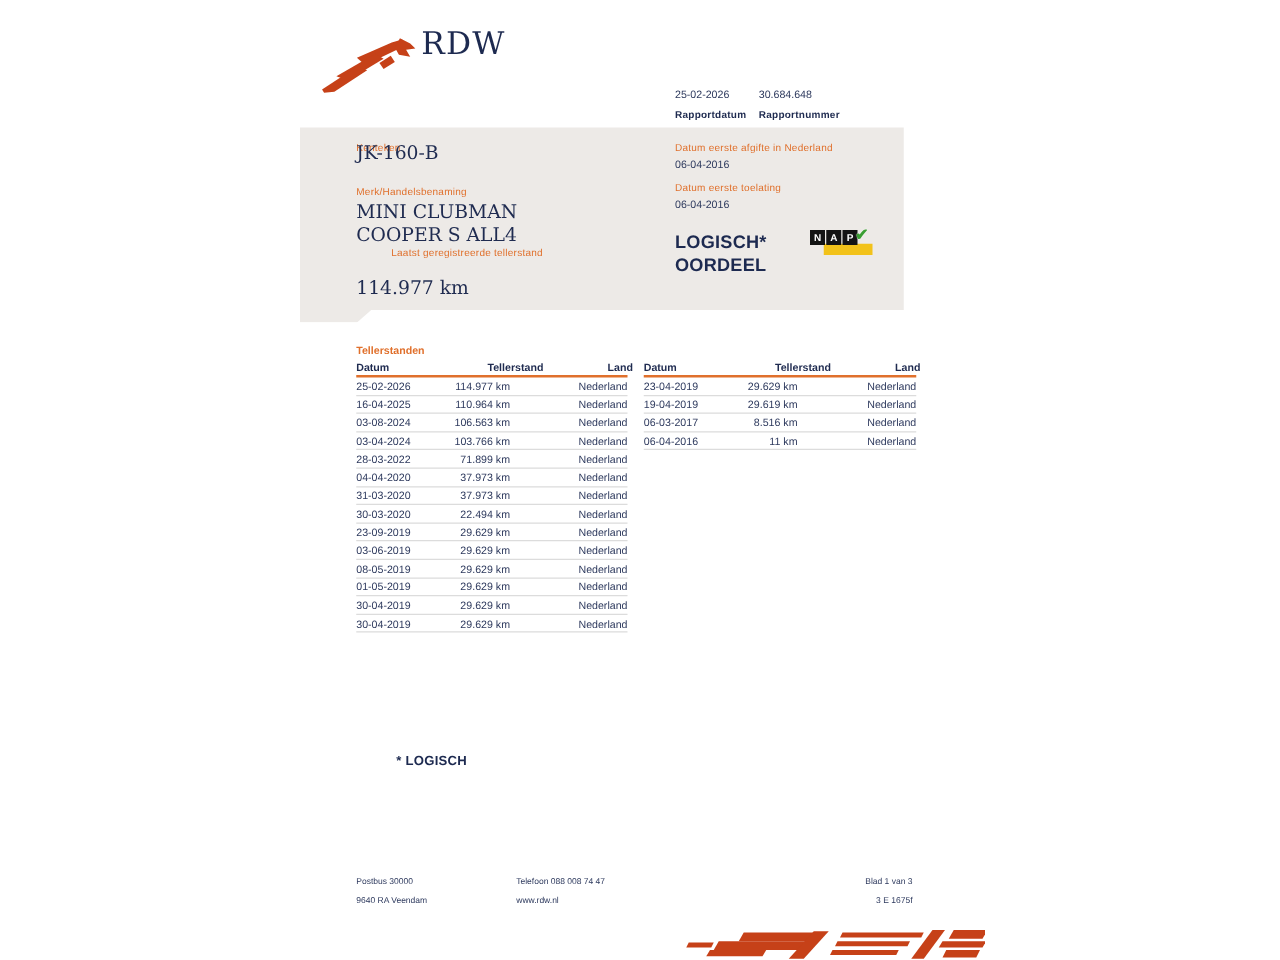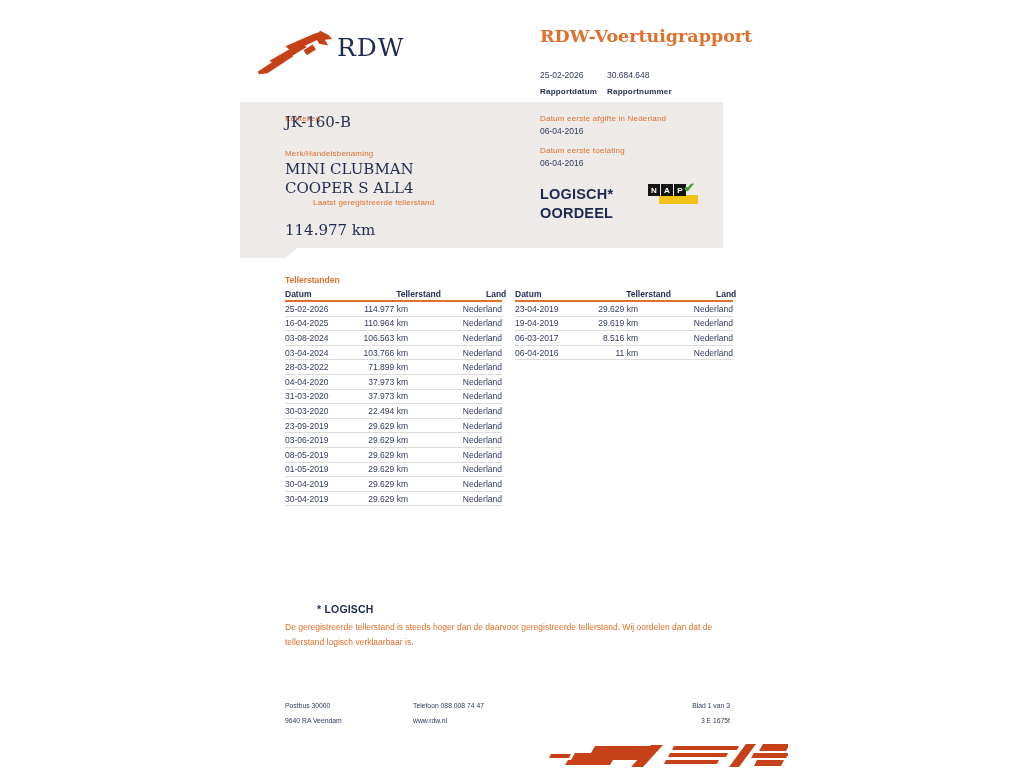--- a/index.html
+++ b/index.html
@@ -10,21 +10,21 @@
     font-family:"Liberation Sans", sans-serif;
     color:#1f2b50;
   }
   .abs { position:absolute; }
 
   
   .logo-bird { left:256px; top:28px; width:82px; height:48px; }
   .logo-text {
     left:337px; top:20px;
     font-family:"DejaVu Serif", serif;
-    font-size:25px; color:#1d2a50; letter-spacing:1px;margin-top:13px;
+    font-size:25px; color:#1d2a50; letter-spacing:1px;
   }
   .doc-title {
     left:540px; top:26px;
     font-family:"DejaVu Serif", serif; font-weight:bold;
     font-size:17.5px; color:#e0702c;
   }
   .meta-label { font-size:8px; font-weight:bold; color:#1f2b50; letter-spacing:0.2px;margin-top:30px; }
   .meta-value { font-size:8.5px; color:#2e3a5e; }
   .m-rd-label { left:540px; top:57px; }
   .m-rd-value { left:540px; top:70px; }
@@ -78,21 +78,21 @@
   .section-title { left:285px; top:275px; font-size:8.5px; font-weight:bold; color:#e0702c; }
   .t-wrap { top:288px; }
   .t-left  { left:285px; width:217px; }
   .t-right { left:515px; width:218px; }
   .t-head {
     display:grid; grid-template-columns:66px 57px 1fr;
     height:14px; align-items:center;
     border-bottom:2px solid #e0702c;
     font-size:8.5px; font-weight:bold; color:#1f2b50;gap:39px;
   }
-  .t-head .h-teller { text-align:center; }
+  .t-head .h-teller { text-align:left; }
   .t-head .h-land { text-align:right; }
   .t-row {
     display:grid; grid-template-columns:66px 57px 1fr;
     height:14.6px; align-items:center;
     border-bottom:1px solid #dcdcdc;
     font-size:8.5px; color:#2e3a5e;
   }
   .t-row .c-teller { text-align:right; }
   .t-row .c-land { text-align:right; }
 
@@ -120,21 +120,20 @@
     <g fill="#c64118">
       <polygon points="36,22 70,7 80,4 84,9 75,14 44,29"></polygon>
       <polygon points="78,3 88,8 93,13 84,14 88,21 77,19 73,12"></polygon>
       <polygon points="16,40 54,18 62,23 27,44"></polygon>
       <polygon points="2,53 37,30 46,34 14,55 4,56"></polygon>
       <polygon points="58,27 69,20 73,26 62,33"></polygon>
     </g>
   </svg>
   <div class="abs logo-text">RDW</div>
 
-  <div class="abs doc-title">RDW-Voertuigrapport</div>
   <div class="abs meta-label m-rd-label">Rapportdatum</div>
   <div class="abs meta-value m-rd-value">25-02-2026</div>
   <div class="abs meta-label m-rn-label">Rapportnummer</div>
   <div class="abs meta-value m-rn-value">30.684.648</div>
 
   <div class="abs panel"></div>
   <div class="abs panel-tab"></div>
 
   <div class="abs field-label lbl-kenteken">Kenteken</div>
   <div class="abs serif-value val-kenteken">JK-160-B</div>
@@ -284,21 +283,20 @@
 
     <div class="t-row">
       <span class="c-datum">06-04-2016</span>
       <span class="c-teller">11 km</span>
       <span class="c-land">Nederland</span>
     </div>
   </div>
   </div>
 
   <div class="abs footnote-head">* LOGISCH</div>
-  <div class="abs footnote-text">De geregistreerde tellerstand is steeds hoger dan de daarvoor geregistreerde tellerstand. Wij oordelen dan dat de tellerstand logisch verklaarbaar is.</div>
 
   <div class="abs footer-txt f-a1">Postbus 30000</div>
   <div class="abs footer-txt f-a2">9640 RA Veendam</div>
   <div class="abs footer-txt f-p1">Telefoon 088 008 74 47</div>
   <div class="abs footer-txt f-p2">www.rdw.nl</div>
   <div class="abs footer-txt f-r1">Blad 1 van 3</div>
   <div class="abs footer-txt f-r2">3 E 1675f</div>
 
   <svg class="abs bottom-graphic" viewBox="0 0 245 27" xmlns="http://www.w3.org/2000/svg">
     <g fill="#c64118">

